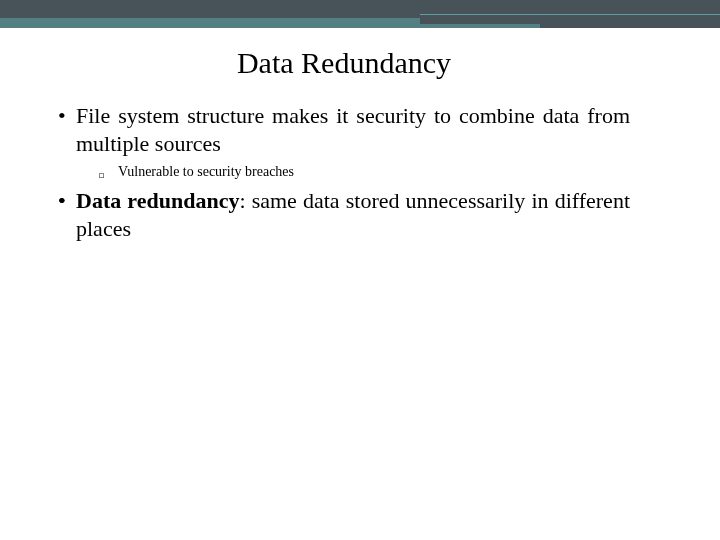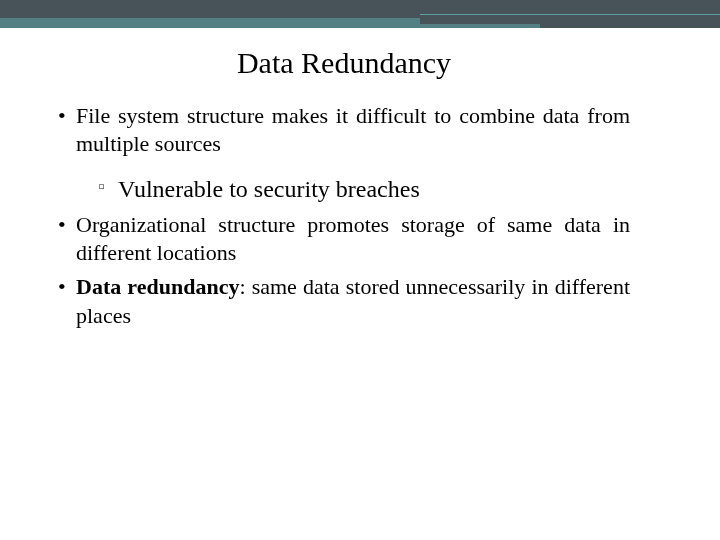--- a/index.html
+++ b/index.html
@@ -66,22 +66,22 @@
   ul.level1 > li::before {
     content: "•";
     position: absolute;
     left: 0;
     top: 0;
     font-size: 22px;
     color: #000;
   }
   ul.level2 {
     list-style: none;
-    font-size: 24px;
-    margin-top: 16px;
+    font-size: 14px;
+    margin-top: 5px;
     margin-bottom: 4px;
     padding-left: 22px;
   }
   ul.level2 > li {
     position: relative;
     padding-left: 20px;
     text-align: left;
   }
   ul.level2 > li::before {
     content: "▫";
@@ -100,27 +100,26 @@
   <div class="header-accent-1"></div>
   <div class="header-accent-2"></div>
   <div class="header-line"></div>
 </div>
 
 <div class="slide-content">
   <h1 class="title">Data Redundancy</h1>
 
   <ul class="level1">
     <li>
-      <span>File system structure makes it difficult to combine data from multiple sources</span>
+      <span>File system structure makes it security to combine data from multiple sources</span>
       <ul class="level2">
         <li>
           <span>Vulnerable to security breaches</span>
         </li>
       </ul>
     </li>
     <li>
-      <span>Organizational structure promotes storage of same data in different locations</span>
     </li>
     <li>
       <span class="bold-run">Data redundancy</span><span>: same data stored unnecessarily in different places</span>
     </li>
   </ul>
 </div>
 
 </body></html>

